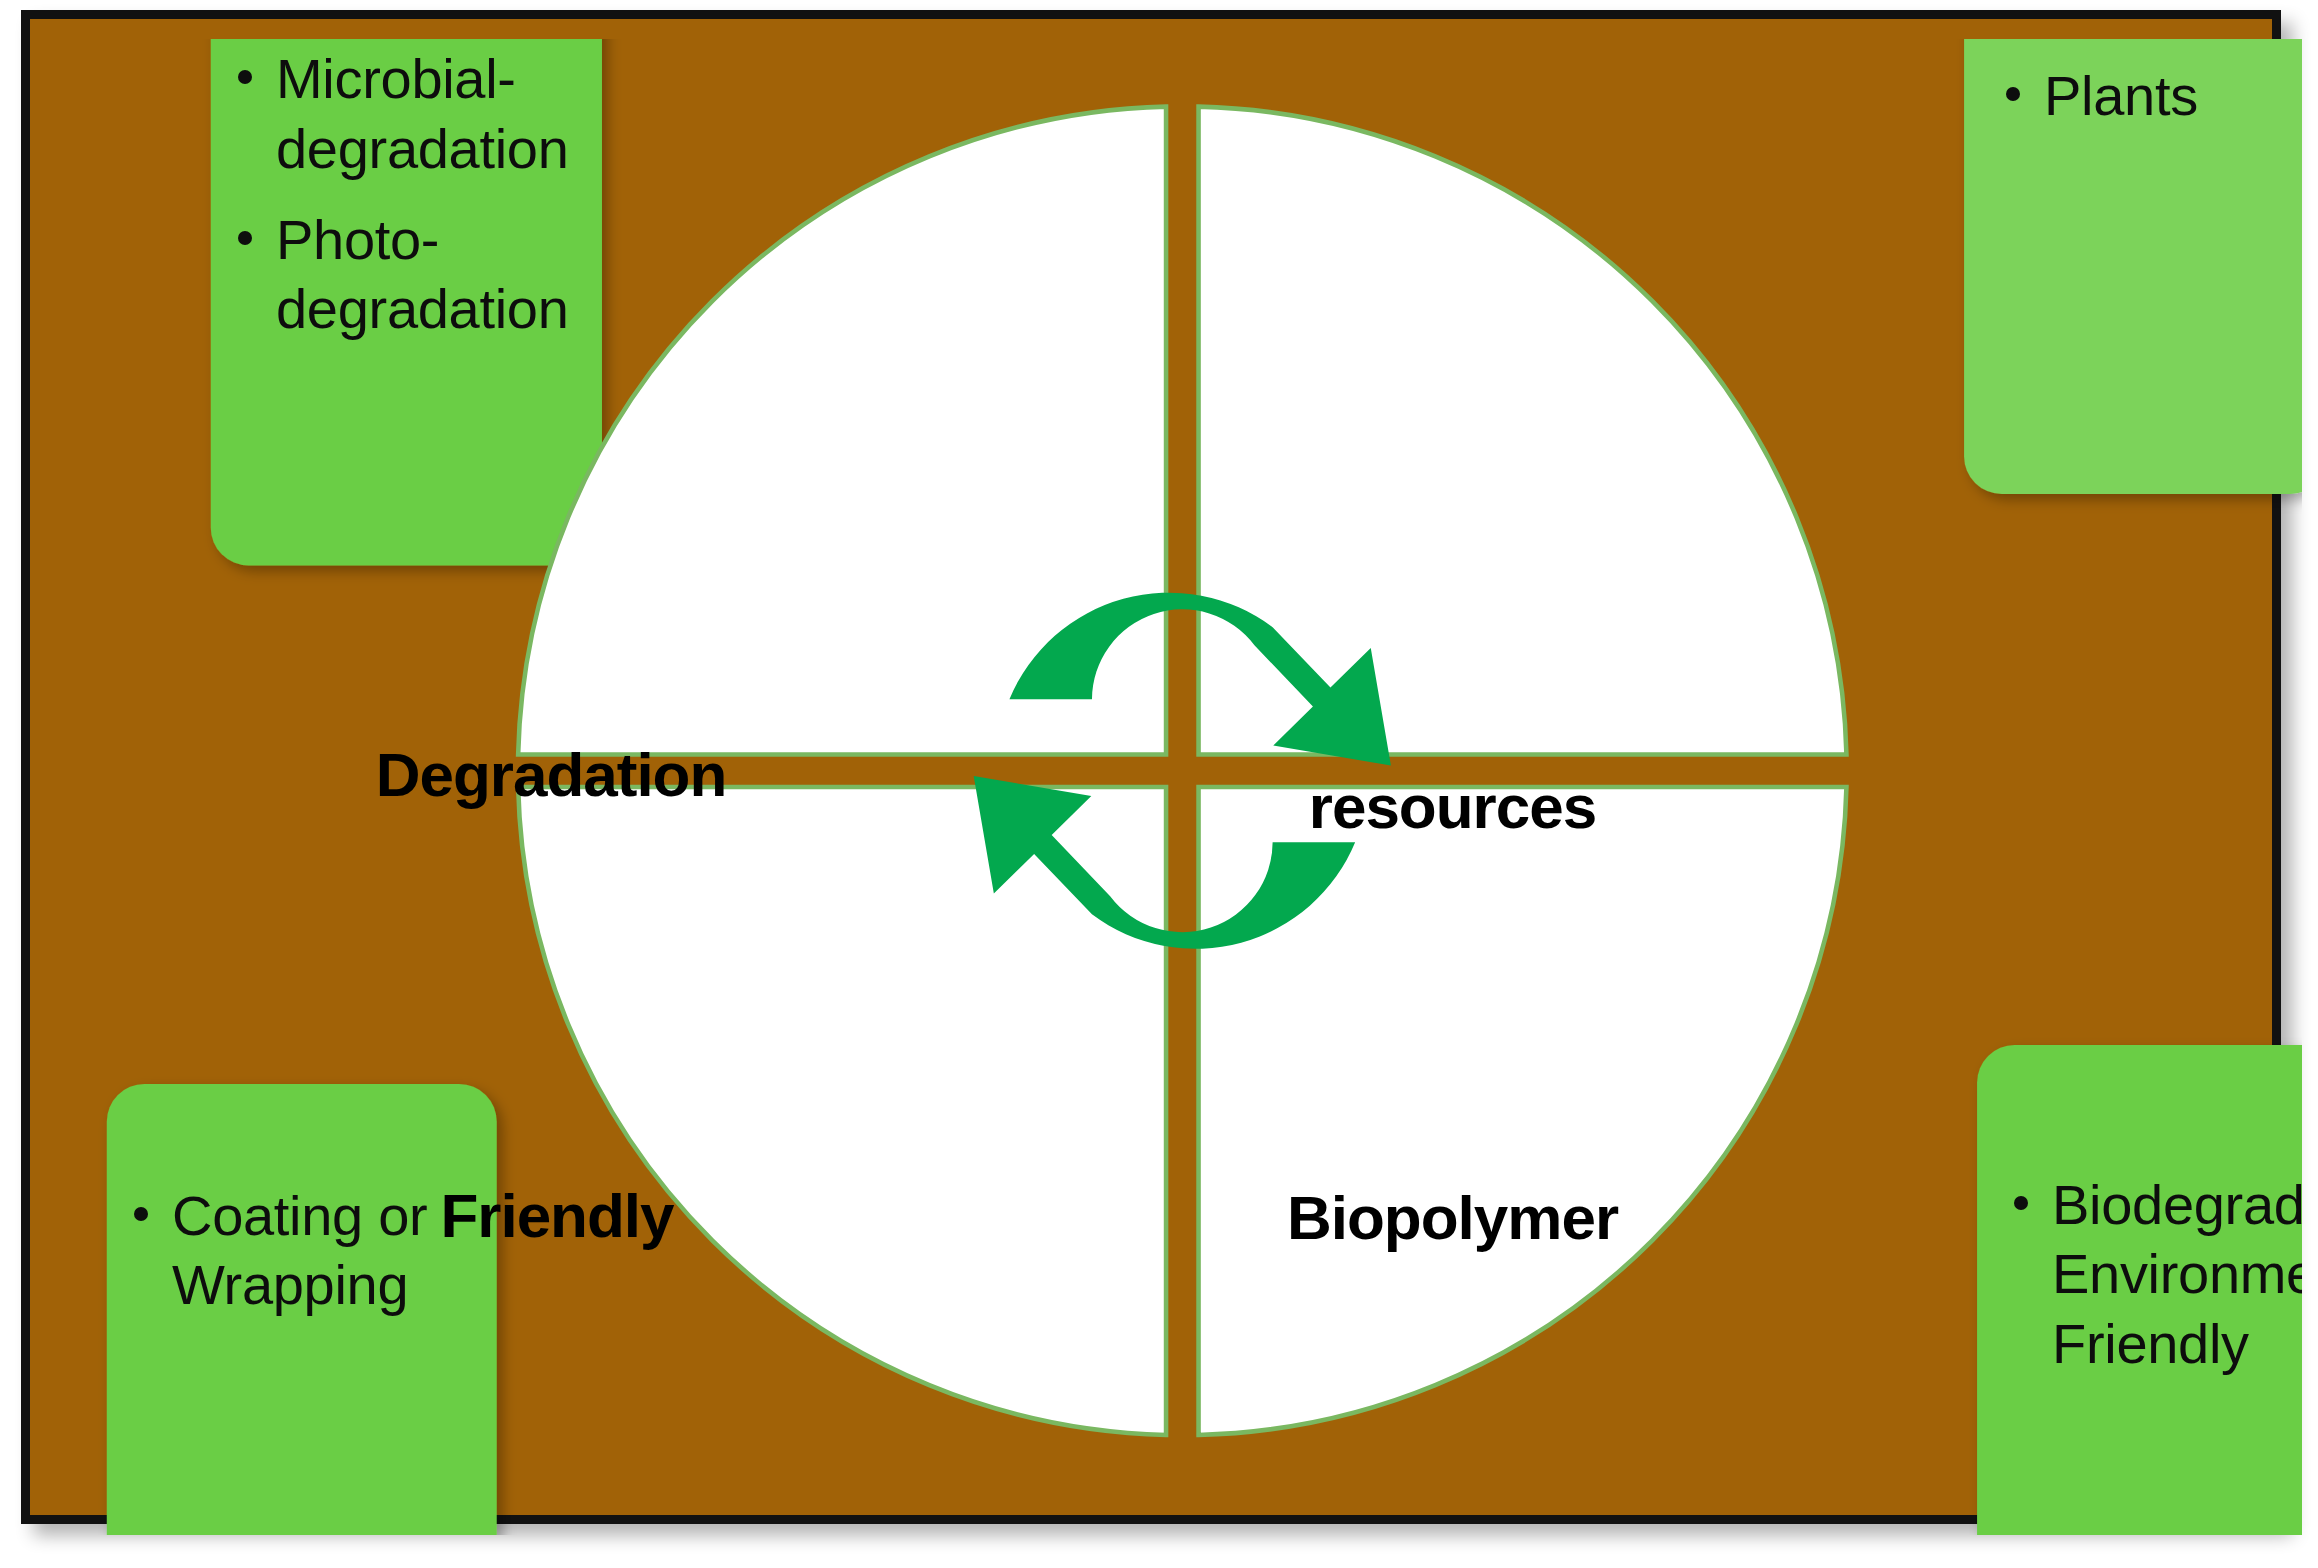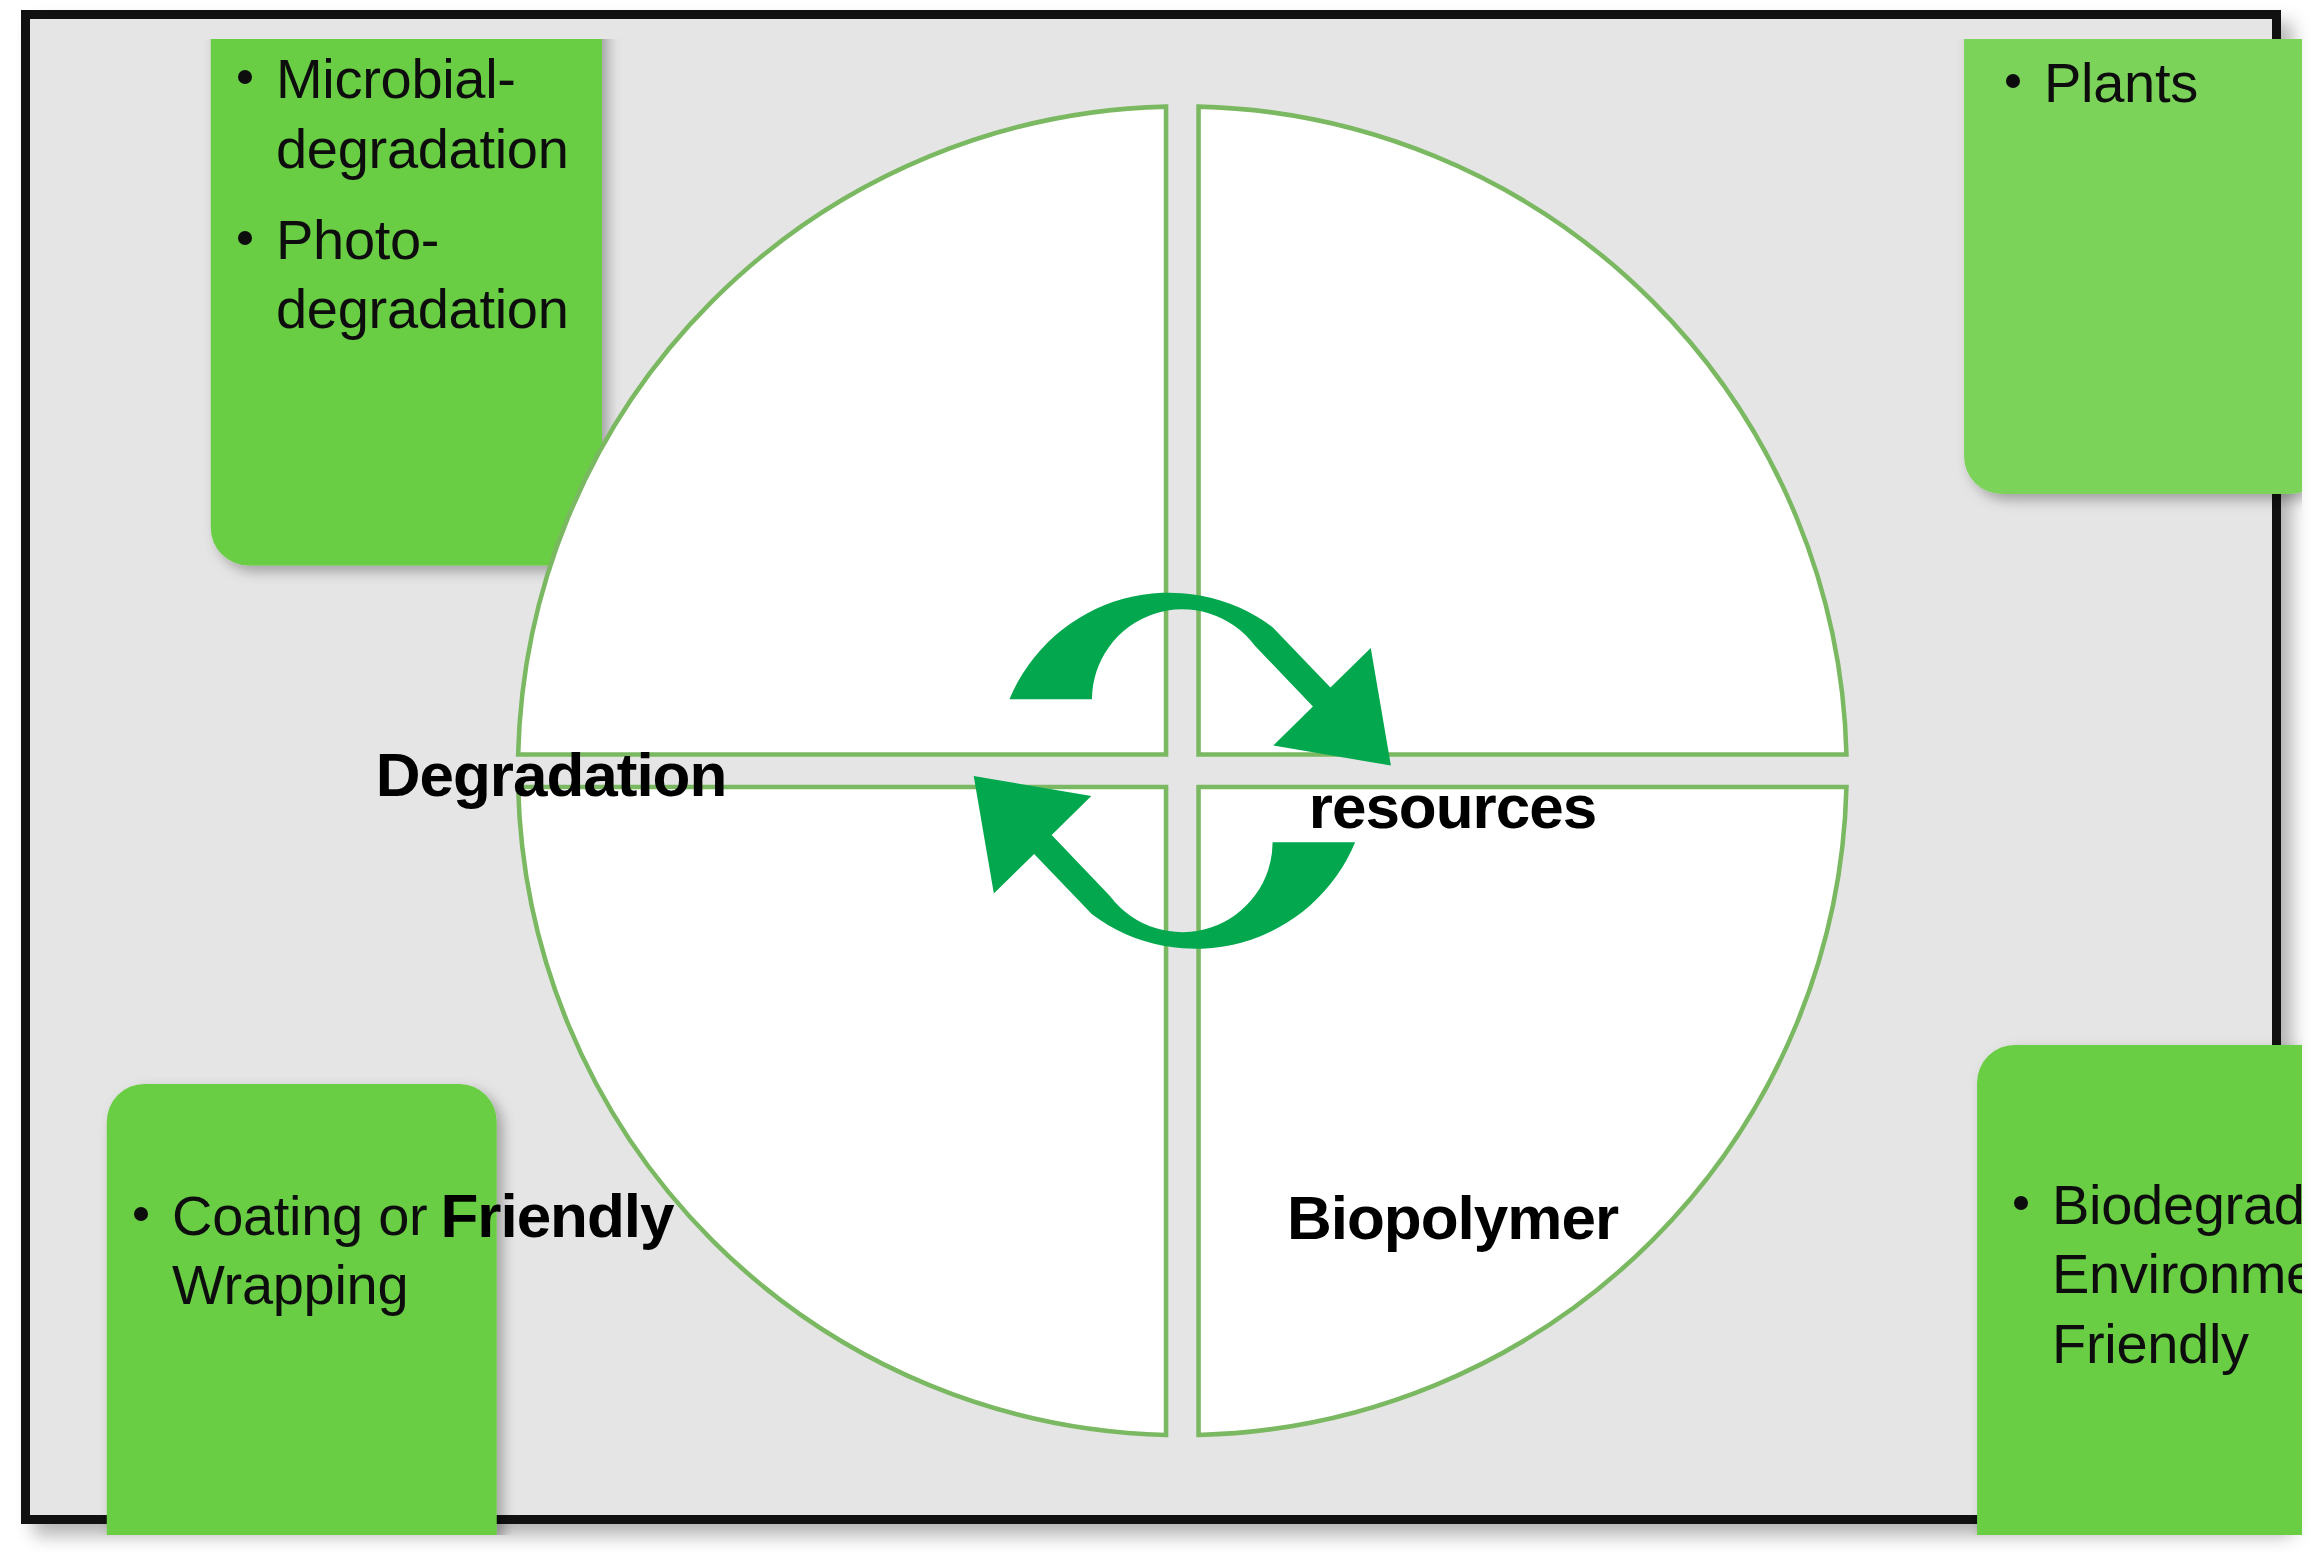--- a/index.html
+++ b/index.html
@@ -17,21 +17,21 @@
     font-family: "Liberation Sans", "DejaVu Sans", sans-serif;
   }
   
   #frame {
     position: absolute;
     left: 21px;
     top: 10.4px;
     width: 2260px;
     height: 1514px;
     border: 9px solid #111111;
-    background: #e5e5e5;
+    background: #a16207;
     box-sizing: border-box;
     box-shadow: 11.7px 11.7px 17px rgba(0,0,0,0.30);
   }
   
   #canvas {
     position: absolute;
     left: 30px;
     top: 19.5px;
     width: 2242px;
     height: 1496px;
@@ -67,21 +67,21 @@
   .callout-text li .bullet {
     position: absolute;
     left: 3.9px;
     top: 0.46em;
     width: 14.3px;
     height: 14.3px;
     border-radius: 50%;
     background: #0d0d0d;
   }
   #txt-tl { left: 174px; top:  5.2px;  width: 299px; }
-  #txt-tr { left: 1942px; top: 9px; width: 273px; }
+  #txt-tr { left: 1942px; top: 22px; width: 273px; }
   #txt-bl { left: 70px; top: 1142px; width: 305px; }
   #txt-br { left: 1950px; top: 1131px; width: 338px; }
 
   
   .quad-label {
     position: absolute;
     color: #000000;
     font-weight: 700;
     font-size: 62px;
     line-height: 1.13;

